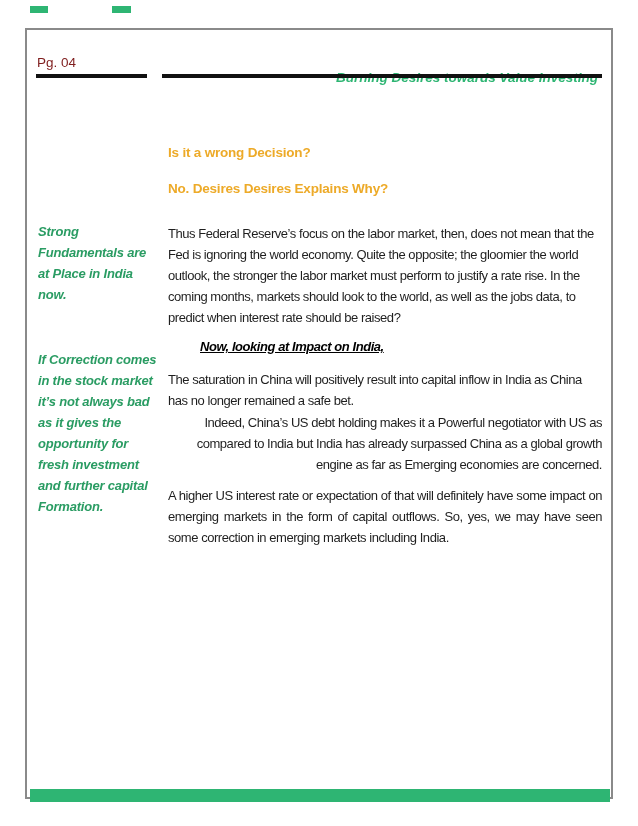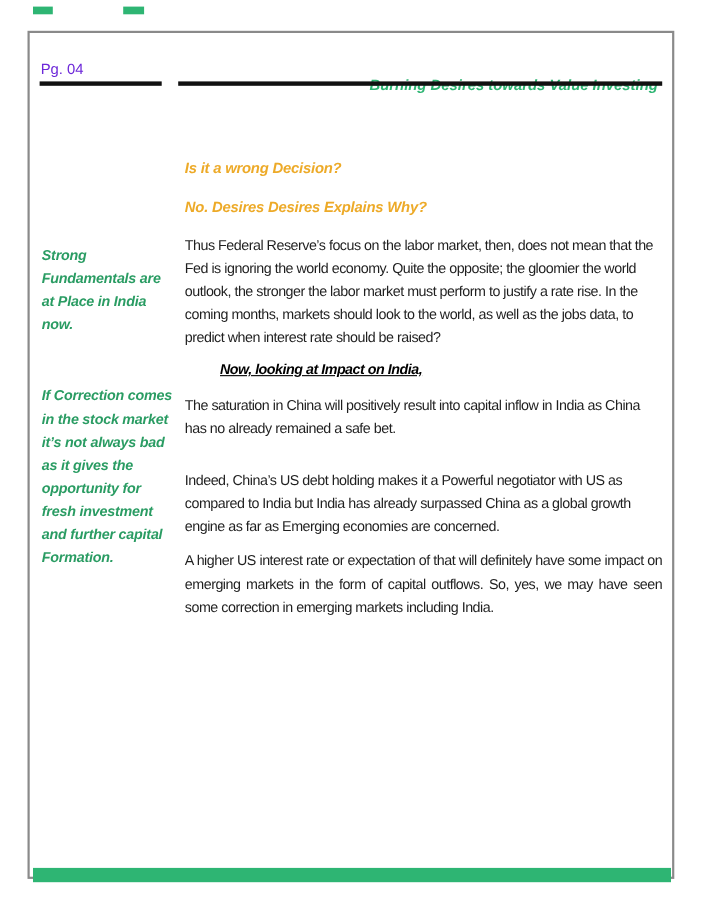--- a/index.html
+++ b/index.html
@@ -51,21 +51,21 @@
     background: #ffffff;
   }
 
   
   .page-number {
     position: absolute;
     left: 37px;
     top: 55px;
     font-size: 13.5px;
     line-height: 16px;
-    color: #6d28d9;
+    color: #7f1d1d;
     text-align: right;
   }
   .doc-title {
     position: absolute;
     right: 40px;
     top: 54px;
     font-size: 13.5px;
     line-height: 17px;
     font-weight: bold;
     font-style: italic;
@@ -98,37 +98,36 @@
     top: 135px;
     width: 434px;
     font-size: 13px;
     line-height: 21px;
     letter-spacing: -0.45px;
     color: var(--body-text);
   }
   .main-column .orange-heading {
     font-size: 13.5px;
     font-weight: bold;
-    font-style: italic;
     color: var(--heading-orange);
     letter-spacing: -0.2px;
   }
   .h-question { margin-top: 7px; }
   .h-answer   { margin-top: 15px; }
-  .p-fed      { margin-top: 13px; }
+  .p-fed      { margin-top: 24px; }
   .sub-impact {
     margin-top: 8px;
     font-weight: bold;
     font-style: italic;
     text-decoration: underline;
     color: #000000;
     margin-left: 32px;
   }
   .p-saturation { margin-top: 12px; }
-  .p-indeed     { margin-top: 26px; }
+  .p-indeed     { margin-top: 1px; text-align: right; }
   .p-so         { margin-top: 10px; text-align: justify; }
   .p-higher     { margin-top: 10px; text-align: justify; }
   .p-nowindia   { margin-top: 7px;  text-align: justify; }
 </style>
 </head>
 <body>
 
 <div class="top-dash d1"></div>
 <div class="top-dash d2"></div>
 <div class="bottom-bar"></div>
@@ -141,16 +140,16 @@
 <div class="rule rule-right"></div>
 
 <div class="side-note n1">Strong Fundamentals are at Place in India now.</div>
 <div class="side-note n2">If Correction comes in the stock market it’s not always bad as it gives the opportunity for fresh investment and further capital Formation.</div>
 
 <div class="main-column">
   <div class="orange-heading h-question">Is it a wrong Decision?</div>
   <div class="orange-heading h-answer">No. Desires Desires Explains Why?</div>
   <p class="p-fed">Thus Federal Reserve’s focus on the labor market, then, does not mean that the Fed is ignoring the world economy. Quite the opposite; the gloomier the world outlook, the stronger the labor market must perform to justify a rate rise. In the coming months, markets should look to the world, as well as the jobs data, to predict when interest rate should be raised?</p>
   <div class="sub-impact">Now, looking at Impact on India,</div>
-  <p class="p-saturation">The saturation in China will positively result into capital inflow in India as China has no already remained a safe bet.</p>
+  <p class="p-saturation">The saturation in China will positively result into capital inflow in India as China has no longer remained a safe bet.</p>
   <p class="p-indeed">Indeed, China’s US debt holding makes it a Powerful negotiator with US as compared to India but India has already surpassed China as a global growth engine as far as Emerging economies are concerned.</p>
   <p class="p-higher">A higher US interest rate or expectation of that will definitely have some impact on emerging markets in the form of capital outflows. So, yes, we may have seen some correction in emerging markets including India.</p>
 </div>
 
 </body></html>

